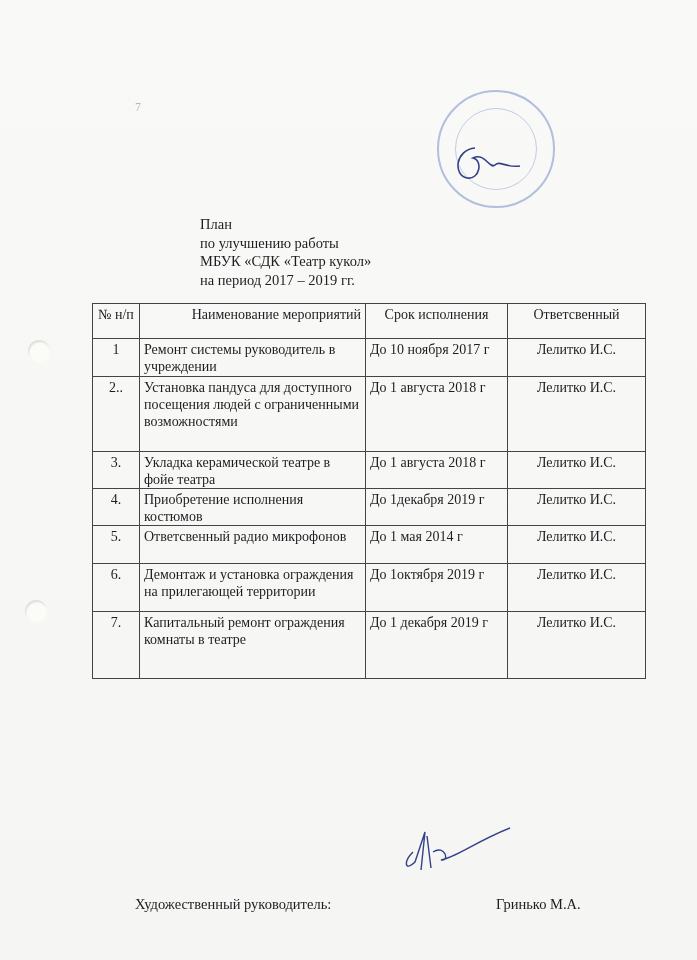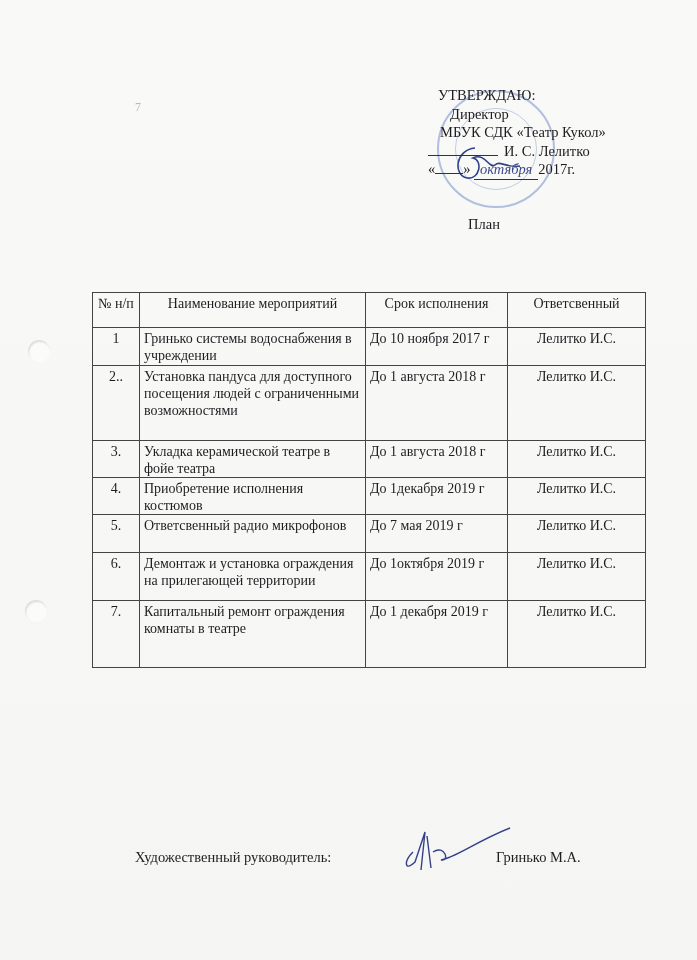--- a/index.html
+++ b/index.html
@@ -23,77 +23,70 @@
   .approve .l3 { padding-left: 12px; }
   .approve .l4 { padding-left: 0; }
   .approve .l4 .line { display: inline-block; width: 70px; border-bottom: 1px solid #333; margin-right: 6px; }
   .approve .l5 { padding-left: 0; }
   .stamp { position: absolute; left: 437px; top: 90px; width: 118px; height: 118px; border-radius: 50%;
     border: 2px solid rgba(90,120,190,0.45); box-sizing: border-box; }
   .stamp::after { content: ""; position: absolute; left: 16px; top: 16px; right: 16px; bottom: 16px;
     border-radius: 50%; border: 1px solid rgba(90,120,190,0.35); }
   .sig1 { position: absolute; left: 445px; top: 140px; width: 80px; height: 45px; }
 
-  .title { position: absolute; left: 200px; width: 300px; top: 215px; text-align: right;
+  .title { position: absolute; left: 200px; width: 300px; top: 215px; text-align: left;
     font-size: 14.5px; line-height: 18.5px; }
 
-  table.plan { position: absolute; left: 92px; top: 292px; border-collapse: collapse;
+  table.plan { position: absolute; left: 92px; top: 303px; border-collapse: collapse;
     font-size: 14px; line-height: 17px; }
   table.plan td, table.plan th { border: 1px solid #444; vertical-align: top; padding: 2px 4px 0 4px;
     font-weight: normal; }
   table.plan th { text-align: center; }
   .c1 { width: 38px; text-align: center; }
   .c2 { width: 217px; text-align: left; }
   .c3 { width: 133px; text-align: left; margin-top: 14px; }
   .c4 { width: 129px; text-align: center; }
 
-  .footer { position: absolute; top: 849px; font-size: 14.5px; }
+  .footer { position: absolute; top: 896px; font-size: 14.5px; }
   .sig2 { position: absolute; left: 395px; top: 822px; width: 120px; height: 55px; }
 </style>
 </head>
 <body>
 
 <div class="page">
   <div class="punch" style="left:28px; top:340px;"></div>
   <div class="punch" style="left:25px; top:600px;"></div>
   <div class="mark" style="left:135px; top:100px;">7</div>
 
   <div class="stamp"></div>
   <svg class="sig1" viewBox="0 0 80 45">
     <path d="M30 8 C10 10 8 35 22 38 C35 40 38 20 28 18 C40 12 45 30 50 25 C55 20 60 28 75 26" fill="none" stroke="#33408a" stroke-width="1.6"></path>
   </svg>
 
-  <div class="approve">
-    <div class="l1">УТВЕРЖДАЮ:</div>
-    <div class="l2">Директор</div>
-    <div class="l3">МБУК СДК «Театр Кукол»</div>
-    <div class="l4"><span class="line"></span><span>И. С. Лелитко</span></div>
-    <div class="l5">
-      <span>«</span><span style="display:inline-block;width:28px;border-bottom:1px solid #333;"></span><span>»</span>
-      <span style="display:inline-block;width:64px;border-bottom:1px solid #333;font-style:italic;color:#3a4a8a;text-align:center;">октября</span><span>2017г.</span>
-    </div>
-  </div>
 
   <div class="title">
     <div>План</div>
+    <div>по улучшению работы</div>
+    <div>МБУК «СДК «Театр кукол»</div>
+    <div>на период 2017 – 2019 гг.</div>
   </div>
 
   <table class="plan">
     <thead>
       <tr style="height:35px;">
         <th class="c1">№ н/п</th>
-        <th class="c2" style="text-align:center;">Наименование мероприятий</th>
+        <th class="c2" style="text-align:right;">Наименование мероприятий</th>
         <th class="c3" style="text-align:center;">Срок исполнения</th>
         <th class="c4">Ответсвенный</th>
       </tr>
     </thead>
     <tbody>
       <tr style="height:38px;">
         <td class="c1">1</td>
-        <td class="c2">Гринько системы водоснабжения в учреждении</td>
+        <td class="c2">Ремонт системы руководитель в учреждении</td>
         <td class="c3">До 10 ноября 2017 г</td>
         <td class="c4">Лелитко И.С.</td>
       </tr>
       <tr style="height:75px;">
         <td class="c1">2..</td>
         <td class="c2">Установка пандуса для доступного посещения людей с ограниченными возможностями</td>
         <td class="c3">До 1 августа 2018 г</td>
         <td class="c4">Лелитко И.С.</td>
       </tr>
       <tr style="height:37px;">
@@ -104,21 +97,21 @@
       </tr>
       <tr style="height:37px;">
         <td class="c1">4.</td>
         <td class="c2">Приобретение исполнения костюмов</td>
         <td class="c3">До 1декабря 2019 г</td>
         <td class="c4">Лелитко И.С.</td>
       </tr>
       <tr style="height:38px;">
         <td class="c1">5.</td>
         <td class="c2">Ответсвенный радио микрофонов</td>
-        <td class="c3">До 7 мая  2019 г</td>
+        <td class="c3">До 1 мая  2014 г</td>
         <td class="c4">Лелитко И.С.</td>
       </tr>
       <tr style="height:48px;">
         <td class="c1">6.</td>
         <td class="c2"> Демонтаж и установка ограждения  на прилегающей территории</td>
         <td class="c3">До 1октября 2019 г</td>
         <td class="c4">Лелитко И.С.</td>
       </tr>
       <tr style="height:67px;">
         <td class="c1">7.</td>

